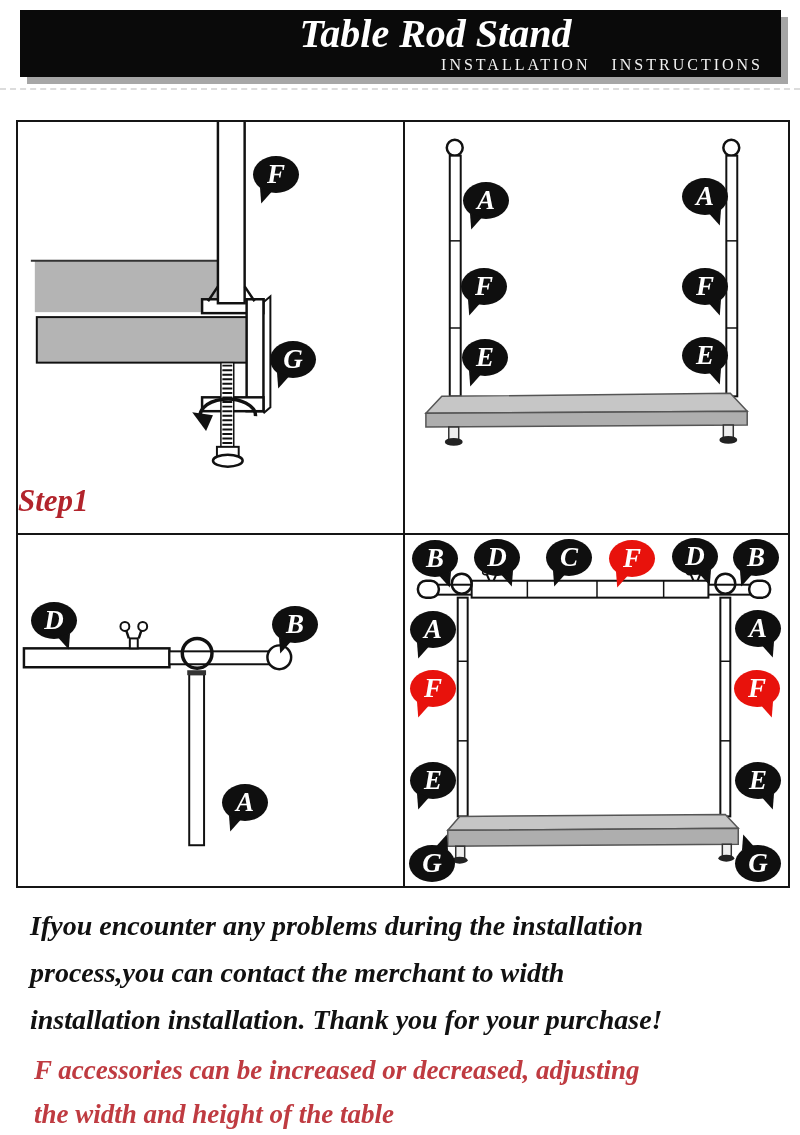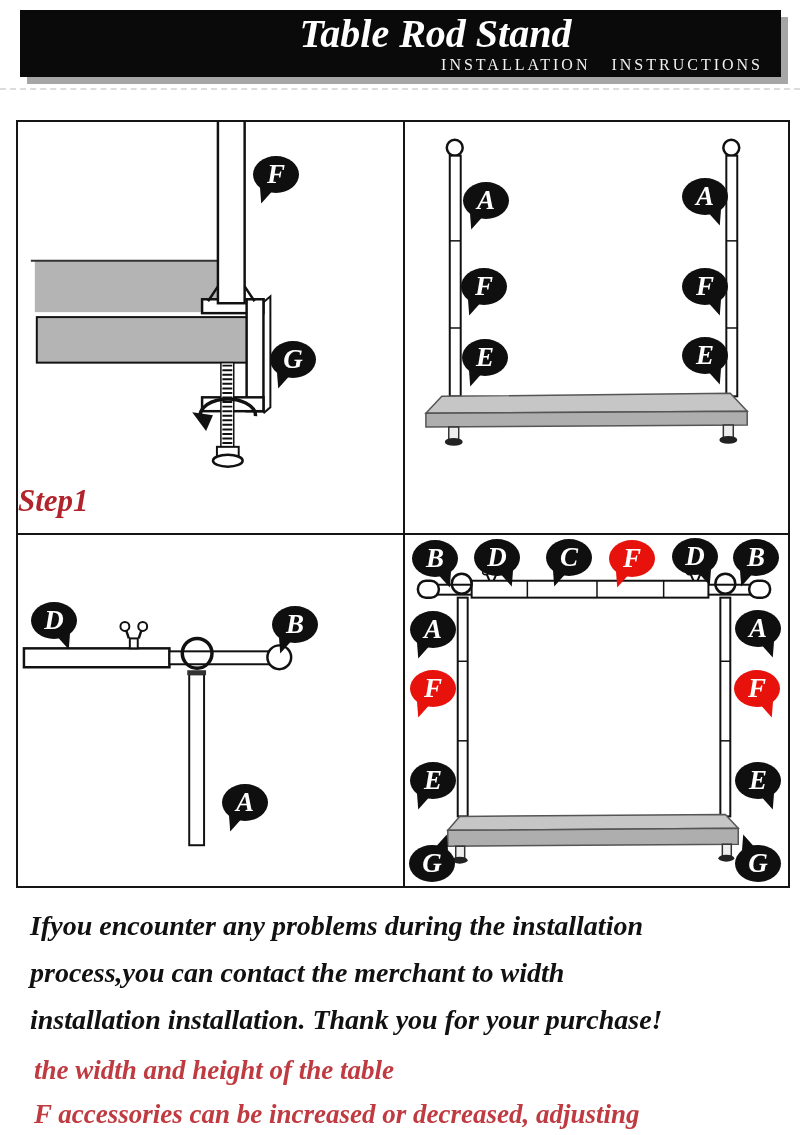--- a/index.html
+++ b/index.html
@@ -277,17 +277,17 @@
 
     </div>
   </div>
 
   <div class="note-black">
     <div>Ifyou encounter any problems during the installation</div>
     <div>process,you can contact the merchant to width</div>
     <div>installation installation. Thank you for your purchase!</div>
   </div>
   <div class="note-red">
+    <div>F accessories can be increased or decreased, adjusting</div>
     <div>the width and height of the table</div>
-    <div>F accessories can be increased or decreased, adjusting</div>
   </div>
 
 </div>
 
 </body></html>

